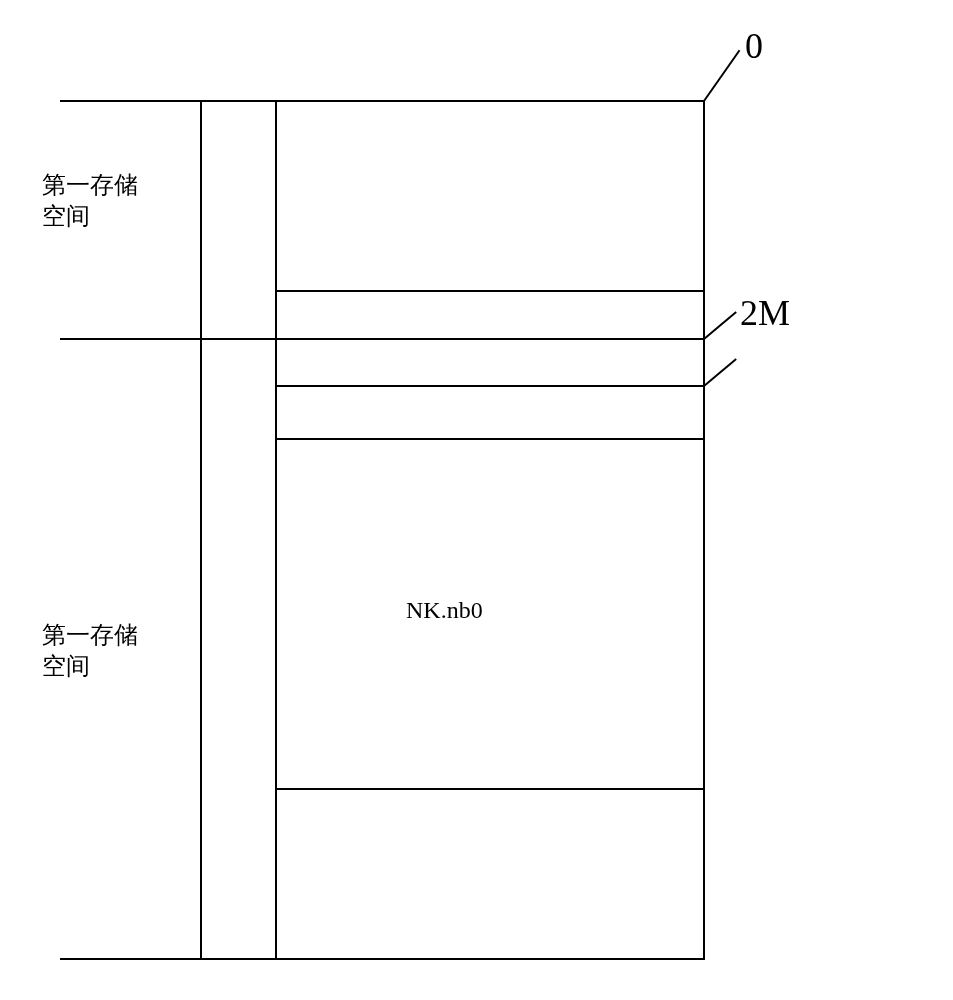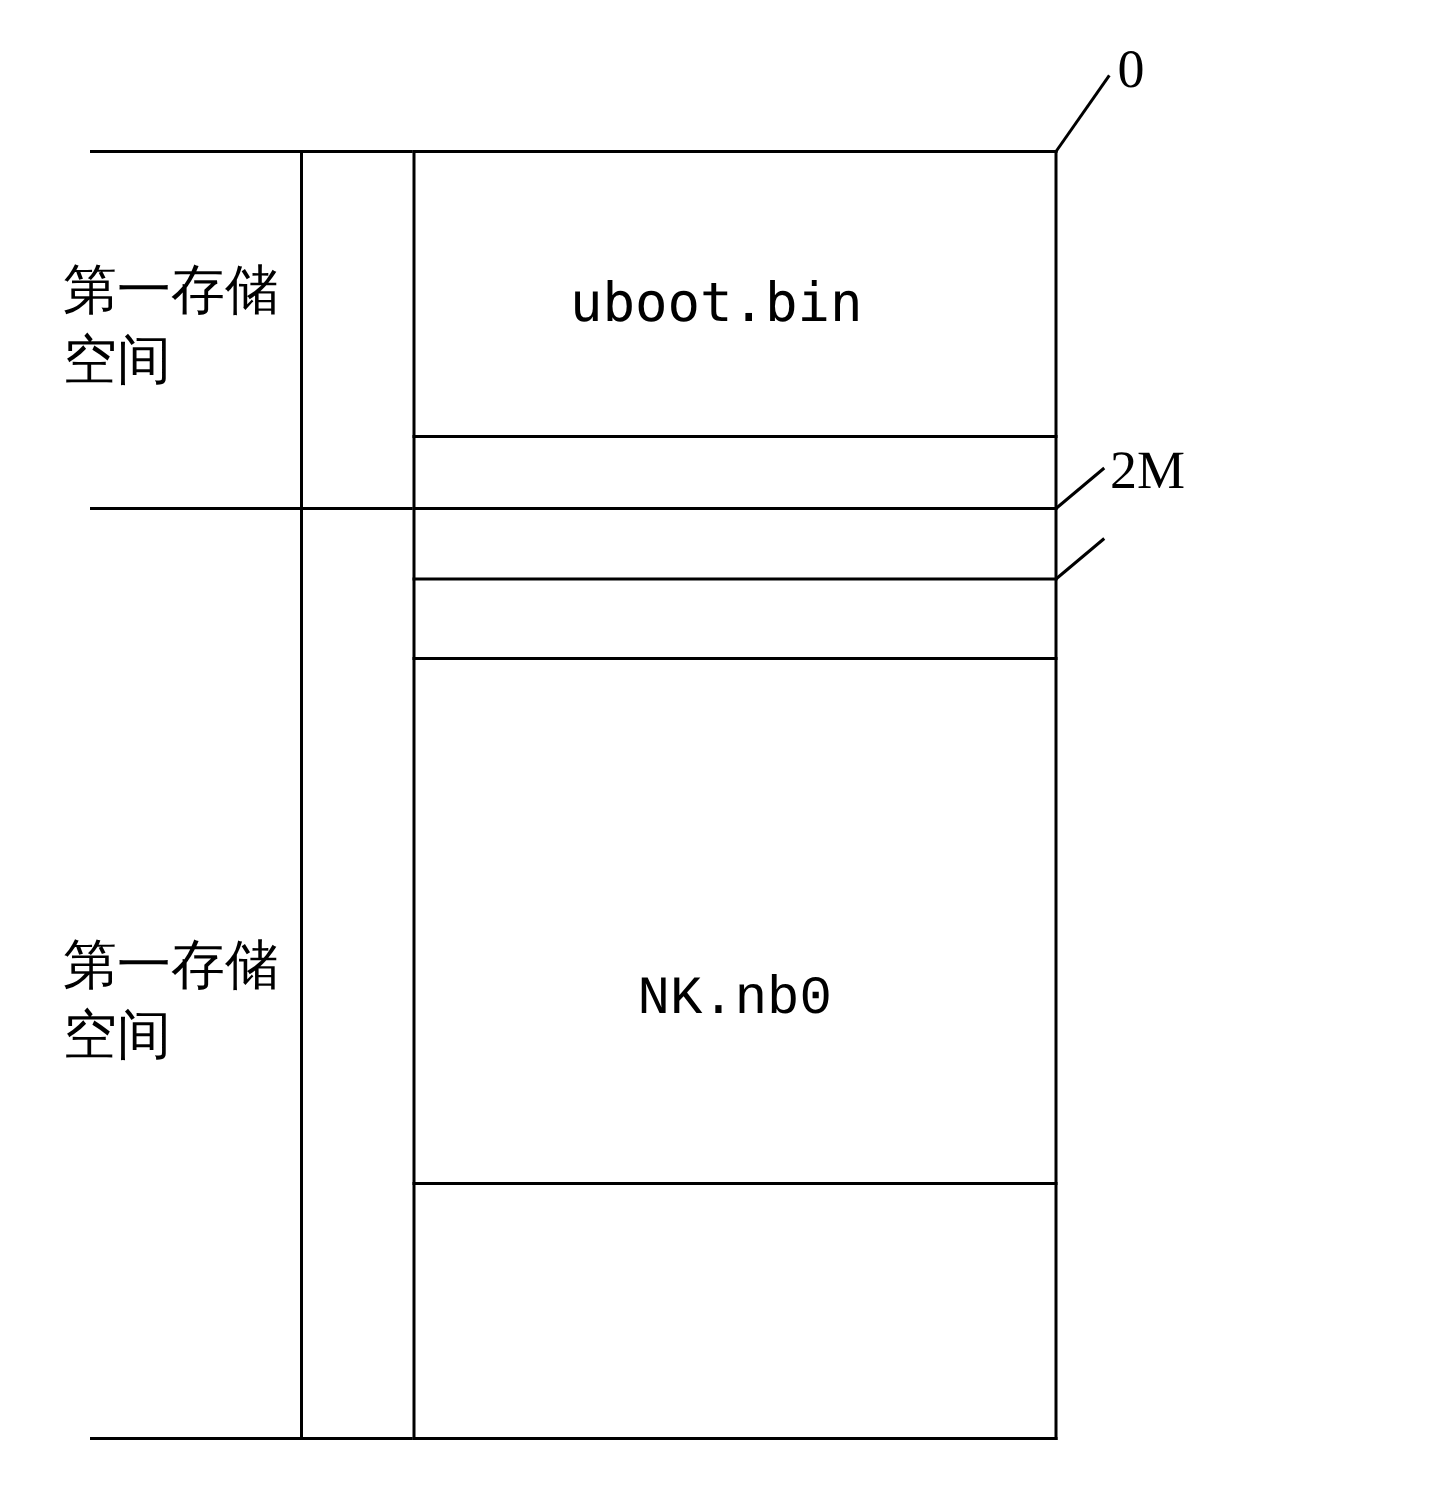--- a/index.html
+++ b/index.html
@@ -15,21 +15,21 @@
     left: 60px;
     top: 30px;
     width: 860px;
     height: 930px;
   }
   .line { position: absolute; background: #000; }
   .hline { height: 2px; }
   .vline { width: 2px; }
   .label {
     position: absolute;
-    font-size: 36px;
+    font-size: 24px;
     line-height: 1.3;
     color: #000;
     white-space: pre;
   }
   .addr {
     position: absolute;
     font-size: 36px;
     color: #000;
   }
   .tick {
@@ -65,19 +65,18 @@
 
   <div class="tick" style="left:644px; top:70px; width:62px; transform: rotate(-55deg);"></div>
   <div class="tick" style="left:644px; top:308px; width:42px; transform: rotate(-40deg);"></div>
   <div class="tick" style="left:644px; top:355px; width:42px; transform: rotate(-40deg);"></div>
 
   <div class="label" style="left:-18px; top:140px;">第一存储
 空间</div>
   <div class="label" style="left:-18px; top:590px;">第一存储
 空间</div>
 
-  <div class="label" style="left:320px; top:150px; font-family: monospace, 'SimSun';">uboot.bin</div>
-  <div class="label" style="left:365px; top:565px; font-family: Liberation Mono, monospace; margin-top: 48px;">NK.nb0</div>
+  <div class="label" style="left:346px; top:565px; font-family: Liberation Serif, serif;">NK.nb0</div>
 
   <div class="addr" style="left:685px; top:-5px;">0</div>
   <div class="addr" style="left:680px; top:262px;text-align:right;">2M</div>
 
 </div>
 
 </body></html>

